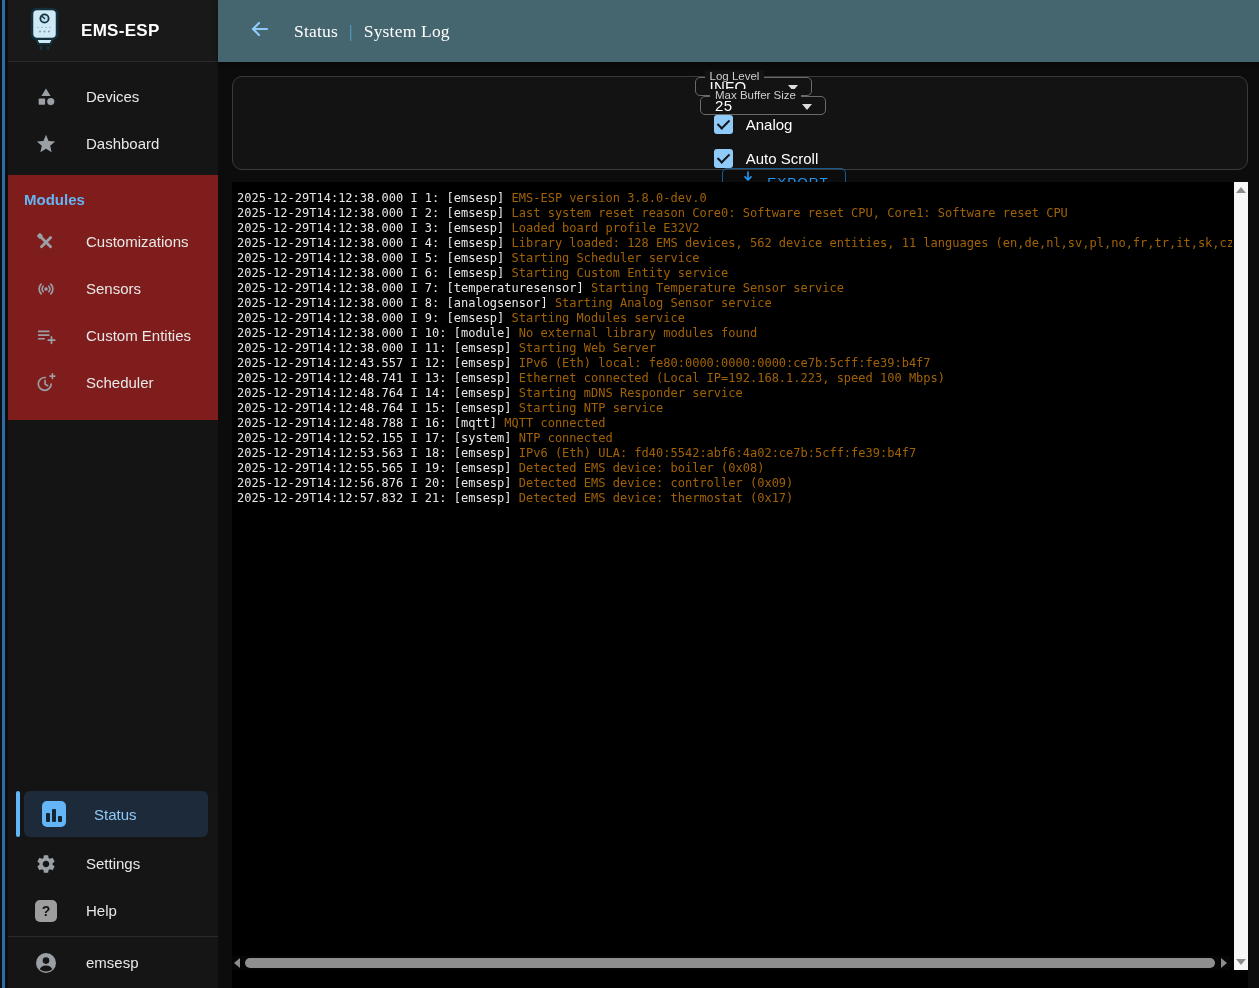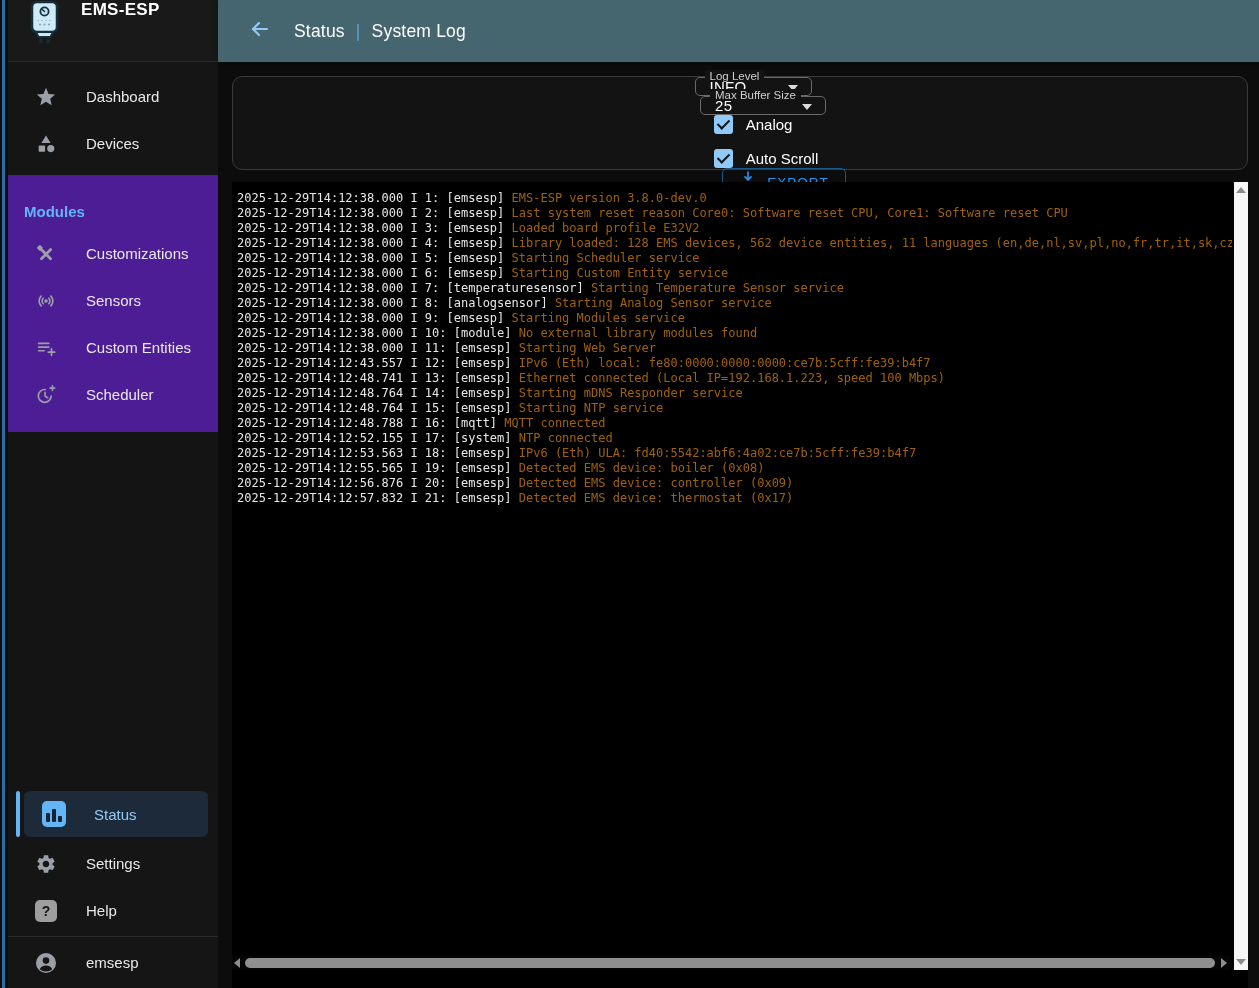--- a/index.html
+++ b/index.html
@@ -7,33 +7,33 @@
   .screen { position:relative; width:1259px; height:988px; overflow:hidden;
             font-family:"Liberation Sans", sans-serif; background:#0c0c0c; }
 
   
   .edge-strip { position:absolute; left:0; top:0; width:8px; height:100%; background:#0b0d10; }
   .edge-strip::after { content:""; position:absolute; left:2px; top:0; bottom:0; width:3px; background:#2d6da3; }
 
   
   .sidebar { position:absolute; left:8px; top:0; width:210px; height:100%;
              background:#151515; display:flex; flex-direction:column; }
-  .logo-row { height:62px; flex:0 0 62px; display:flex; gap:20px;
+  .logo-row { height:62px; flex:0 0 62px; display:flex; align-items:center; gap:20px;
               padding-left:20px; background:#191919; border-bottom:1px solid #2b2b2b; }
   .app-title { color:#fff; font-size:17px; font-weight:bold; letter-spacing:.3px; }
 
   .nav-item { height:47px; display:flex; align-items:center; color:#e8e8e8;
               font-size:15px; font-weight:500; cursor:pointer; }
   .nav-item .ico { width:24px; height:24px; margin-left:26px; display:flex;
                    align-items:center; justify-content:center; color:#9aa0a6; flex:0 0 24px; }
   .nav-item .lbl { margin-left:28px; }
 
   .top-nav { padding-top:11px; padding-bottom:8px; }
 
-  .modules-panel { background:#4c1d95; padding:20px 0 14px; }
+  .modules-panel { background:#7f1d1d; padding:8px 0 14px; }
   .modules-header { color:#64b5f6; font-size:15px; font-weight:bold; padding:8px 0 10px 16px; }
 
   .sidebar-spacer { flex:1 1 auto; background:#141414; }
 
   .bottom-nav { padding-bottom:2px; }
   .active-wrap { position:relative; height:46px; margin-bottom:3px; }
   .active-bar { position:absolute; left:8px; top:0; bottom:0; width:4px; background:#64b5f6; border-radius:2px; }
   .nav-item.active { position:absolute; left:16px; right:10px; top:0; height:46px;
                      background:#1d2a39; border-radius:6px; }
   .nav-item.active .ico { margin-left:18px; }
@@ -44,21 +44,21 @@
   .status-icon i:nth-child(1){ height:9px; } .status-icon i:nth-child(2){ height:13px; } .status-icon i:nth-child(3){ height:6px; }
 
   .help-sq { width:22px; height:22px; background:#9e9e9e; border-radius:5px; color:#141414;
              font-size:14px; font-weight:bold; display:flex; align-items:center; justify-content:center; }
   .divider { height:1px; background:#2b2b2b; margin:2px 0; }
 
   
   .main { position:absolute; left:218px; top:0; right:0; bottom:0; background:#0c0c0c; }
   .appbar { height:62px; background:#45656f; display:flex; align-items:center;
             padding-left:30px; box-shadow:0 2px 5px rgba(0,0,0,.45); }
-  .appbar .crumb { margin-left:22px; color:#fff; font-size:17.5px; font-weight:500; letter-spacing:.2px; }
+  .appbar .crumb { margin-left:22px; color:#fff; font-size:17.5px; font-weight:500; letter-spacing:.2px;font-family:Liberation Serif, serif; }
   .appbar .sep { color:#55a4d8; padding:0 11px; font-weight:400; }
 
   .toolbar { position:absolute; left:14px; right:11px; top:76px; height:94px;
              border:1px solid #3a3a3a; border-radius:10px; background:#131313;
              display:flex; align-items:center; padding-left:26px;flex-direction:column; }
   .select { position:relative; height:52px; border:1px solid #6a6a6a; border-radius:5px;
             display:flex; align-items:center; padding:0 14px; cursor:pointer; }
   .select .flabel { position:absolute; top:-8px; left:9px; font-size:11.5px; color:#cfcfcf;
                     background:#131313; padding:0 5px; white-space:nowrap; }
   .select .value { font-size:15px; color:#fff; font-weight:500; letter-spacing:.3px; }
@@ -124,34 +124,34 @@
           <rect x="18.5" y="39" width="3" height="4" fill="#13303c"></rect>
         </svg>
       </span>
       <span class="app-title">EMS-ESP</span>
     </div>
 
     <nav class="top-nav">
       <div class="nav-item">
         <span class="ico">
           <svg width="22" height="22" viewBox="0 0 24 24" fill="#9aa0a6">
-              <path d="M12 17.27 18.18 21l-1.64-7.03L22 9.24l-7.19-.61L12 2 9.19 8.63 2 9.24l5.46 4.73L5.82 21z"></path>
-            </svg>
-        </span>
-        <span class="lbl">Dashboard</span>
-      </div>
-      <div class="nav-item">
-        <span class="ico">
-          <svg width="22" height="22" viewBox="0 0 24 24" fill="#9aa0a6">
             <path d="M12 2.8 7 11h10z"></path>
               <rect x="4" y="13.5" width="7" height="7" rx="0.8"></rect>
               <circle cx="17.2" cy="17" r="3.9"></circle>
           </svg>
         </span>
         <span class="lbl">Devices</span>
+      </div>
+      <div class="nav-item">
+        <span class="ico">
+          <svg width="22" height="22" viewBox="0 0 24 24" fill="#9aa0a6">
+              <path d="M12 17.27 18.18 21l-1.64-7.03L22 9.24l-7.19-.61L12 2 9.19 8.63 2 9.24l5.46 4.73L5.82 21z"></path>
+            </svg>
+        </span>
+        <span class="lbl">Dashboard</span>
       </div>
     </nav>
 
     <div class="modules-panel">
       <div class="modules-header">Modules</div>
       <div class="nav-item">
         <span class="ico">
           <svg width="22" height="22" viewBox="0 0 24 24" fill="#9aa0a6">
             <rect x="3.5" y="10.6" width="17" height="3" rx="1" transform="rotate(45 12 12)"></rect>
             <rect x="3.5" y="10.6" width="17" height="3" rx="1" transform="rotate(-45 12 12)"></rect>

